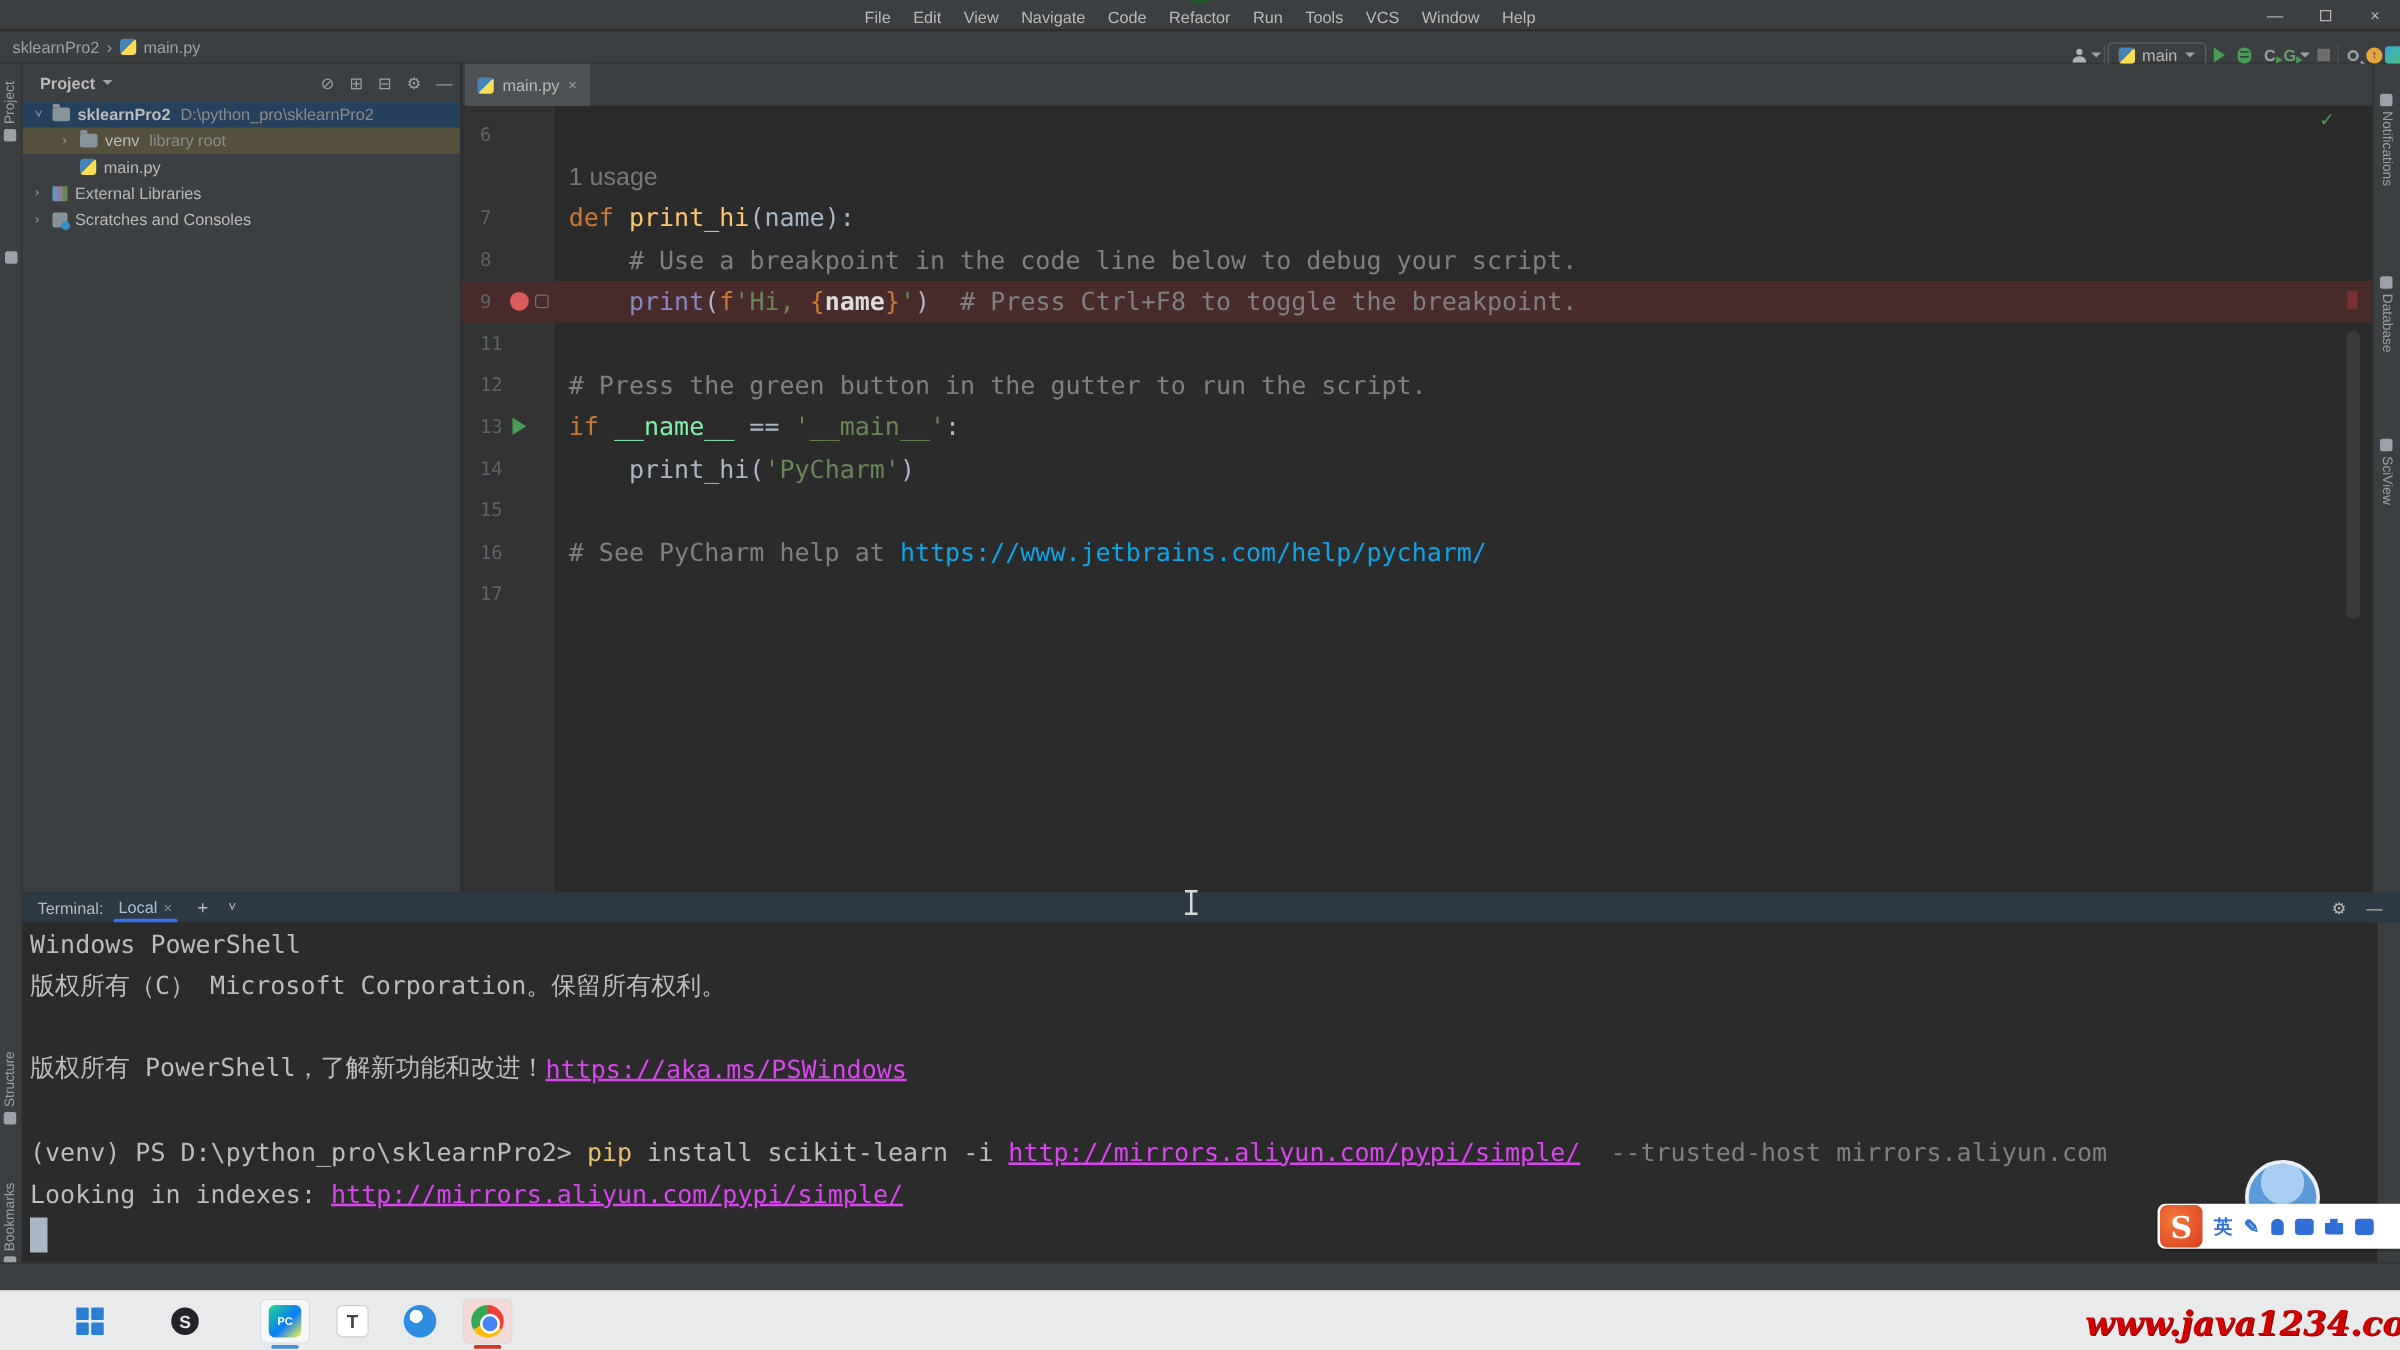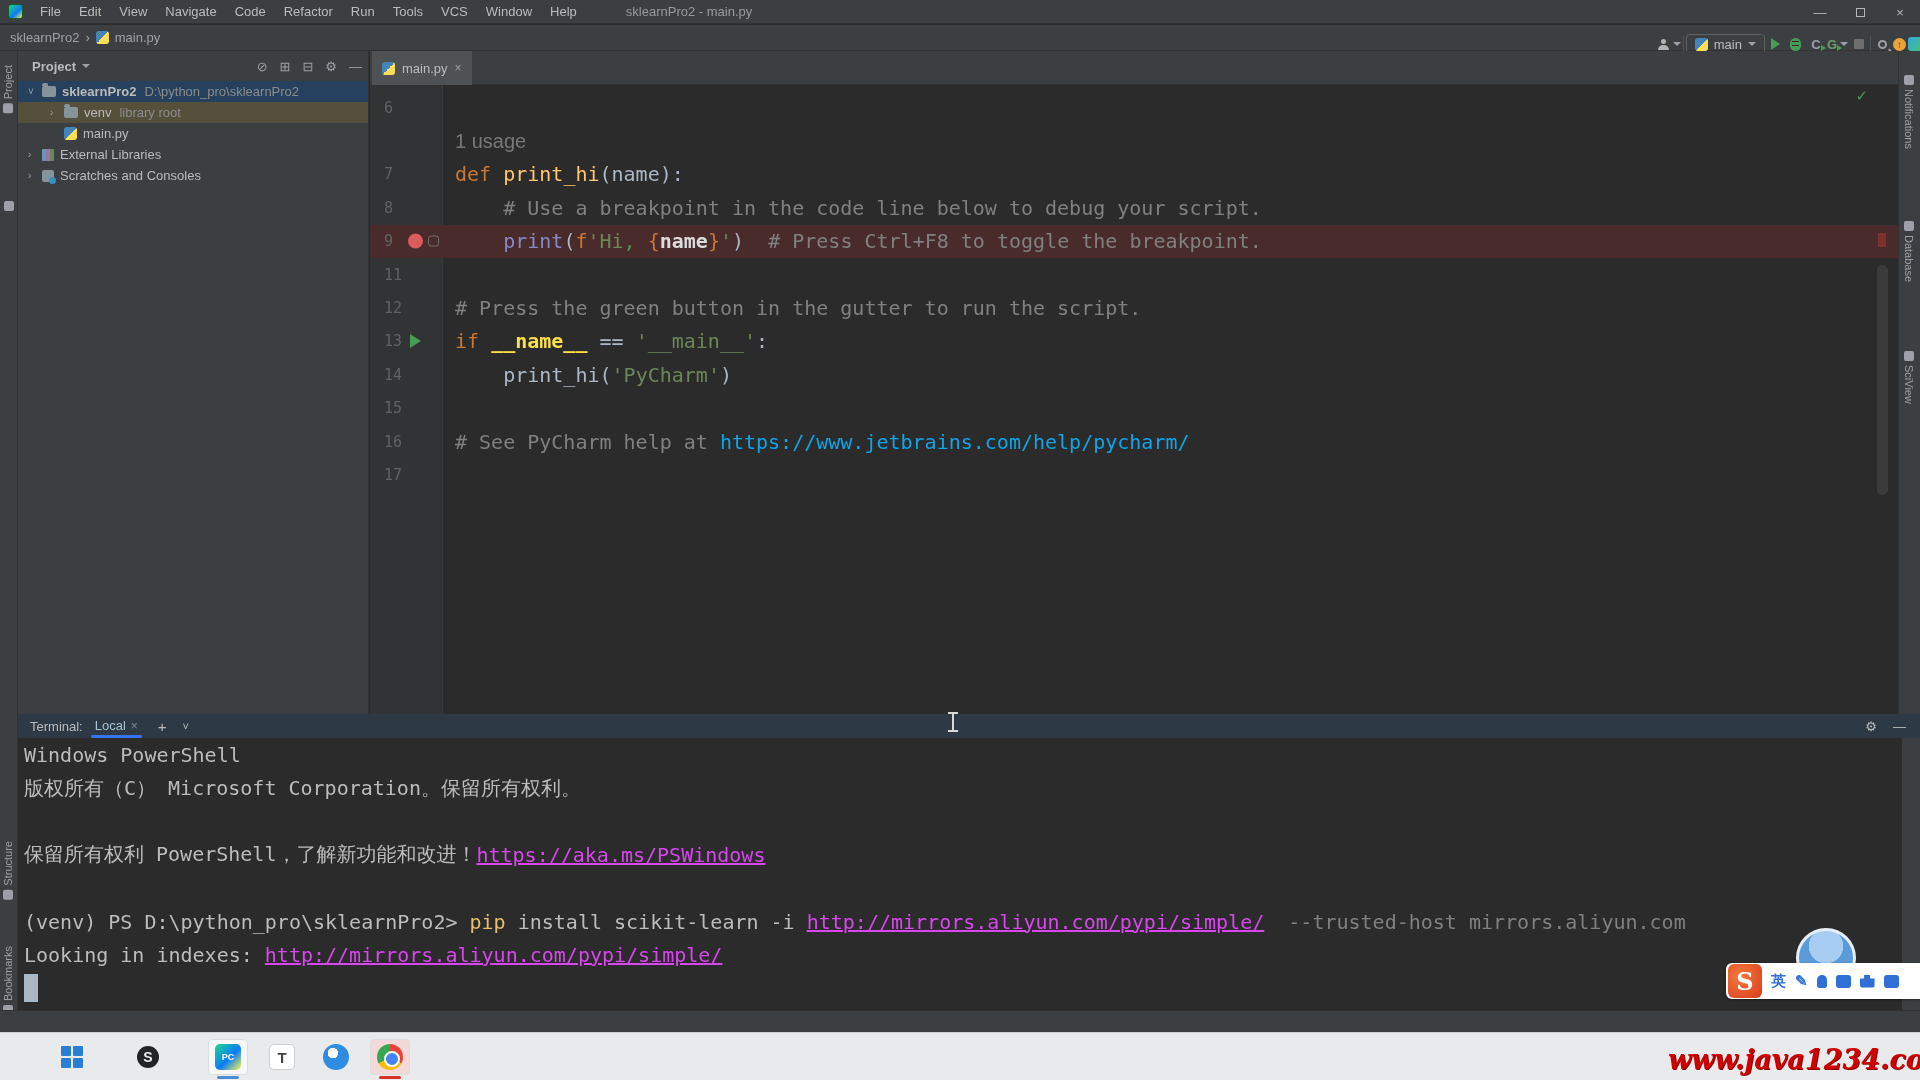--- a/index.html
+++ b/index.html
@@ -2,21 +2,21 @@
 <html><head>
 <meta charset="utf-8">
 <style>
   * { margin:0; padding:0; box-sizing:border-box; }
   html,body { width:1920px; height:1080px; background:#2b2b2b; overflow:hidden;
               font-family:"Liberation Sans", sans-serif; }
   #screen { position:absolute; width:1920px; height:1080px; }
 
   
   #titlebar { position:absolute; left:0; top:0; width:1920px; height:24px;
-              background:#3c3f41; border-bottom:1px solid #323232; display:flex; align-items:center; }
+              background:#3c3f41; border-bottom:1px solid #323232; display:flex; align-items:center;flex-direction:column; }
   #logo { width:15px; height:15px; margin:0 8px 0 8px; border-radius:3px;
           background:linear-gradient(135deg,#21d789,#087cfa 60%,#fcf84a); border:1px solid #1b5e20;
           display:inline-block; }
   .menu-item { color:#bbbbbb; font-size:13px; padding:0 9px; height:24px; line-height:24px; }
   #win-title { color:#9a9a9a; font-size:13px; margin-left:40px; }
   #win-controls { position:absolute; right:0; top:0; height:24px; display:flex; }
   .wc { width:40px; height:24px; color:#b6b6b6; font-size:13px; display:flex; align-items:center; justify-content:center; }
   .wc .box { width:9px; height:9px; border:1px solid #b6b6b6; }
 
   
@@ -85,21 +85,21 @@
                font-family:"DejaVu Sans Mono", monospace; position:relative; }
   .crow .code { padding-left:12px; }
   .hl-line { background:#4a2b2b; }
   .hl-line .gutpane { position:absolute; left:0; top:0; width:73px; height:100%; background:#4a2b2b; }
   .bp-dot { position:absolute; left:38px; top:50%; transform:translateY(-50%); width:15px; height:15px; border-radius:50%; background:#db5c5c; }
   .bp-aux { position:absolute; left:58px; top:50%; transform:translateY(-50%); width:11px; height:11px; border-radius:3px; border:1px solid #8a8a8a; opacity:.7;}
   .run-gut { position:absolute; left:40px; top:50%; transform:translateY(-50%); width:0; height:0;
              border-left:11px solid #499c54; border-top:7px solid transparent; border-bottom:7px solid transparent; }
   .inlay { color:#787878; font-size:20px; font-family:"Liberation Sans", sans-serif; }
   .kw{color:#cc7832;} .fn{color:#ffc66d;} .pl{color:#a9b7c6;} .cm{color:#808080;}
-  .st{color:#6a8759;} .bi{color:#8888c6;} .dd{color:#fde047;font-weight:bold;}
+  .st{color:#6a8759;} .bi{color:#8888c6;} .dd{color:#86efac;}
   .bold{color:#dcdcdc;font-weight:bold;}
   .cml{color:#0ea5e9;}
   #edit-check { position:absolute; right:30px; top:2px; color:#499c54; font-size:15px; }
   #stripe-mark-red { position:absolute; right:12px; top:148px; width:8px; height:14px; background:#8a3535; opacity:.8;}
   #scroll-thumb { position:absolute; right:10px; top:180px; width:11px; height:230px; background:#5a5a5a; opacity:.35; border-radius:5px; }
 
   
   #right-stripe { position:absolute; left:1898px; top:51px; width:22px; height:981px; background:#3c3f41; border-left:1px solid #323232; }
 
   
@@ -350,21 +350,21 @@
     <span id="term-tools">
       <span>⚙</span>
       <span>—</span>
     </span>
   </div>
 
   <div id="terminal">
       <div class="trow"><span class="tp">Windows PowerShell</span></div>
       <div class="trow"><span class="tp">版权所有（C） Microsoft Corporation。保留所有权利。</span></div>
       <div class="trow"></div>
-      <div class="trow"><span class="tp">保留所有权利 PowerShell，了解新功能和改进！</span><span class="tl">https://aka.ms/PSWindows</span></div>
+      <div class="trow"><span class="tp">版权所有 PowerShell，了解新功能和改进！</span><span class="tl">https://aka.ms/PSWindows</span></div>
       <div class="trow"></div>
       <div class="trow"><span class="tp">(venv) PS D:\python_pro\sklearnPro2&gt; </span><span class="ty">pip</span><span class="tp"> install scikit-learn -i </span><span class="tl">http://mirrors.aliyun.com/pypi/simple/</span><span class="td">  --trusted-host mirrors.aliyun.com</span></div>
       <div class="trow"><span class="tp">Looking in indexes: </span><span class="tl">http://mirrors.aliyun.com/pypi/simple/</span></div>
       <div class="trow"><span class="cursor-block"></span></div>
     </div>
 
   <div id="statusbar"></div>
 
   <div id="timer-bubble">04:31</div>
   <div id="sogou">

